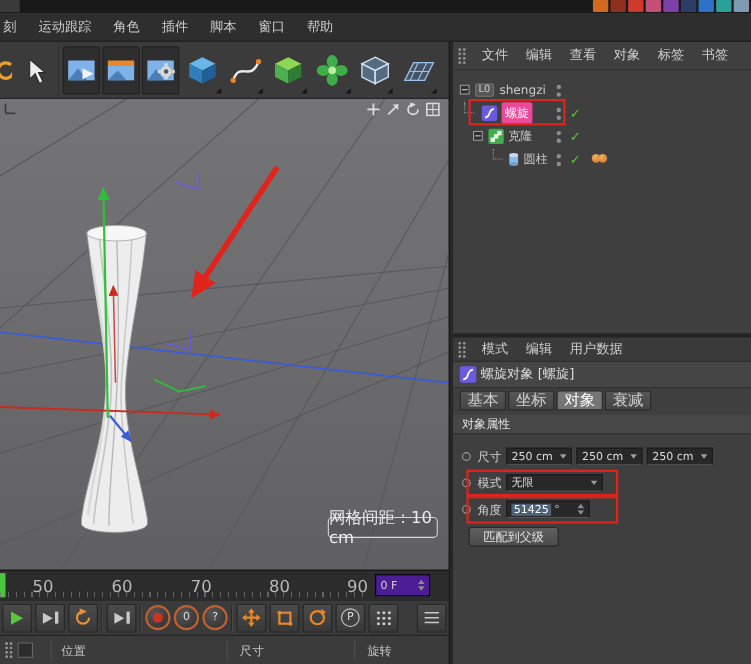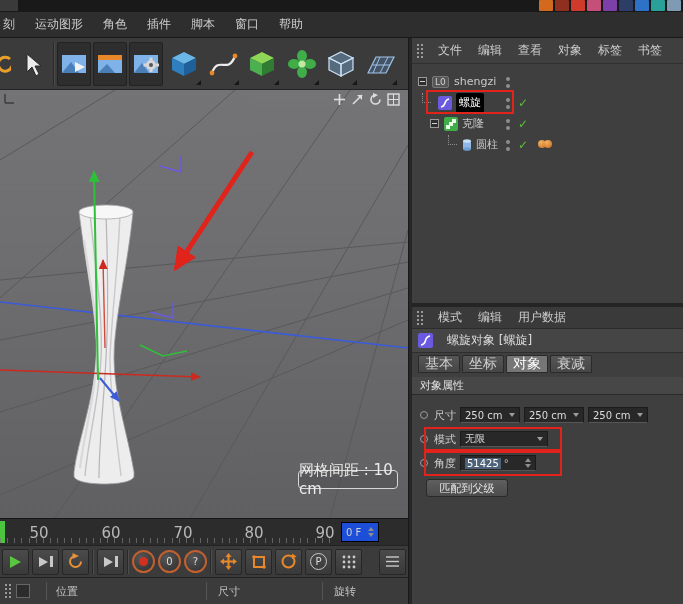--- a/index.html
+++ b/index.html
@@ -42,21 +42,21 @@
     color:#eaeaea; font-size:15px; display:flex; align-items:center; justify-content:center;
   }
   .vp-axis-ic { position:absolute; left:3px; top:3px; }
 
   
   .timeline { position:absolute; left:0; top:518px; width:408px; height:27px; background:#2c2c2c; border-top:1px solid #161616; }
   .tl-green { position:absolute; left:0; top:2px; width:5px; height:22px; background:#4cc43e; }
   .tl-num { position:absolute; top:5px; width:24px; text-align:center; font-size:15px; color:#b8b8b8; }
   .tl-ticks { position:absolute; left:0; bottom:2px; width:336px; height:5px;
     background:repeating-linear-gradient(90deg,#7b7b7b 0 1px,transparent 1px 7.15px); opacity:.7; }
-  .frame-field { position:absolute; left:341px; top:3px; width:38px; height:20px; background:#1d4ed8;
+  .frame-field { position:absolute; left:341px; top:3px; width:50px; height:20px; background:#4c1d95;
     border:1px solid #000; color:#cfcfcf; font-size:10px; display:flex; align-items:center; padding:0 4px; }
   .spin { margin-left:auto; display:flex; flex-direction:column; gap:2px; }
   .spin i { width:0; height:0; border-left:3px solid transparent; border-right:3px solid transparent; }
   .spin i.up { border-bottom:4px solid #8d8d8d; }
   .spin i.dn { border-top:4px solid #8d8d8d; }
 
   
   .transport { position:absolute; left:0; top:545px; width:408px; height:32px; background:#3b3b3b;
     border-top:1px solid #222; display:flex; align-items:center; gap:3px; padding:0 2px; }
   .pbtn { width:27px; height:26px; background:linear-gradient(#4b4b4b,#393939); border:1px solid #262626;
@@ -88,35 +88,35 @@
   .om-menu { position:absolute; left:0; top:0; width:100%; height:26px; display:flex; align-items:center; border-bottom:1px solid #303030; }
   .om-menu .grip { margin:0 6px 0 4px; }
   .om-menu .mitem { padding:0 8px; font-size:12px; color:#cdcdcd; }
   .om-tree { position:absolute; left:0; top:26px; width:100%; height:239px; }
   .om-row { position:absolute; left:0; width:100%; height:20px; line-height:20px; font-size:11px;padding-left:12px; }
   .om-row > span { position:absolute; top:0; }
   .expander { width:9px; height:9px; border:1px solid #9a9a9a; background:#2e2e2e; top:5px !important; position:absolute; }
   .expander .minus { position:absolute; left:1px; top:3px; width:5px; height:1px; background:#d0d0d0; }
   .elbow { width:9px; height:10px; border-left:1px dotted #8f8f8f; border-bottom:1px dotted #8f8f8f; top:0 !important; position:absolute; }
   .om-name { color:#c9c9c9; white-space:nowrap; }
-  .om-name.sel { color:#fff; background:#000000; border-radius:2px; padding:0 3px; }
+  .om-name.sel { color:#fff; background:#ec4899; border-radius:2px; padding:0 3px; }
   .badge { font-size:9px; color:#cfcfcf; background:#565656; border:1px solid #777; border-radius:2px;
     padding:0 2px; height:12px; line-height:11px; top:4px !important; position:absolute; }
   .obj-ic { width:14px; height:14px; top:3px !important; position:absolute; border-radius:2px; }
   .dotpair { display:flex; flex-direction:column; gap:3px; top:5px !important; position:absolute; }
   .dotpair i { width:4px; height:4px; border-radius:50%; background:#8e8e8e; }
   .check { color:#5ec23c; font-size:12px; font-weight:bold; top:0 !important; }
   .tagballs { top:5px !important; position:absolute; display:flex; }
   .tagballs i { width:8px; height:8px; border-radius:50%; background:radial-gradient(circle at 35% 30%, #f3b25e, #c96a1f); margin-left:-2px; }
 
   .splitter { position:absolute; left:0; top:265px; width:100%; height:4px; background:#242424; }
   .am-head { position:absolute; left:0; top:269px; width:100%; height:22px; display:flex; align-items:center; background:#3a3a3a; border-bottom:1px solid #2c2c2c; }
   .am-head .grip { margin:0 6px 0 4px; }
   .am-head .mitem { padding:0 8px; font-size:12px; color:#cdcdcd; }
-  .am-title { position:absolute; left:0; top:291px; width:100%; height:24px; background:#454545; display:flex; align-items:center; gap:14px; padding-left:6px; border-bottom:1px solid #2e2e2e; }
+  .am-title { position:absolute; left:0; top:291px; width:100%; height:24px; background:#454545; display:flex; align-items:center; gap:4px; padding-left:6px; border-bottom:1px solid #2e2e2e; }
   .am-title .txt { font-size:12px; color:#dddddd; }
   .am-tabs { position:absolute; left:6px; top:317px; display:flex; gap:2px; }
   .tab { height:18px; padding:0 6px; font-size:14px; color:#cfcfcf; background:linear-gradient(#565656,#464646);
     border:1px solid #2a2a2a; border-radius:2px 2px 0 0; display:flex; align-items:center; }
   .tab.active { background:#767676; color:#fff; }
   .am-section { position:absolute; left:0; top:339px; width:100%; height:18px; background:#474747; border-bottom:1px solid #2a2a2a;
     font-size:11px; color:#e2e2e2; display:flex; align-items:center; padding-left:8px; }
   .prop-row { position:absolute; left:0; width:100%; height:20px; display:flex; align-items:center; font-size:11px; }
   .anim-ring { width:8px; height:8px; border-radius:50%; border:1.5px solid #9a9a9a; margin:0 6px 0 8px; flex:none; }
   .plabel { width:26px; color:#cfcfcf; flex:none; }
@@ -146,21 +146,21 @@
         <div class="tb-ic" style="background: rgb(125, 63, 168);"></div>
         <div class="tb-ic" style="background: rgb(44, 62, 102);"></div>
         <div class="tb-ic" style="background: rgb(46, 114, 200);"></div>
         <div class="tb-ic" style="background: rgb(42, 161, 152);"></div>
         <div class="tb-ic" style="background: rgb(127, 155, 179);"></div>
       </div>
   </div>
 
   <div class="menubar">
     <span class="mitem">刻</span>
-    <span class="mitem">运动图形</span>
+    <span class="mitem">运动跟踪</span>
     <span class="mitem">角色</span>
     <span class="mitem">插件</span>
     <span class="mitem">脚本</span>
     <span class="mitem">窗口</span>
     <span class="mitem">帮助</span>
   </div>
 
   <div class="toolbar">
     <div class="tbtn" style="width:15px;margin-left:-4px">
       <svg width="18" height="18">

